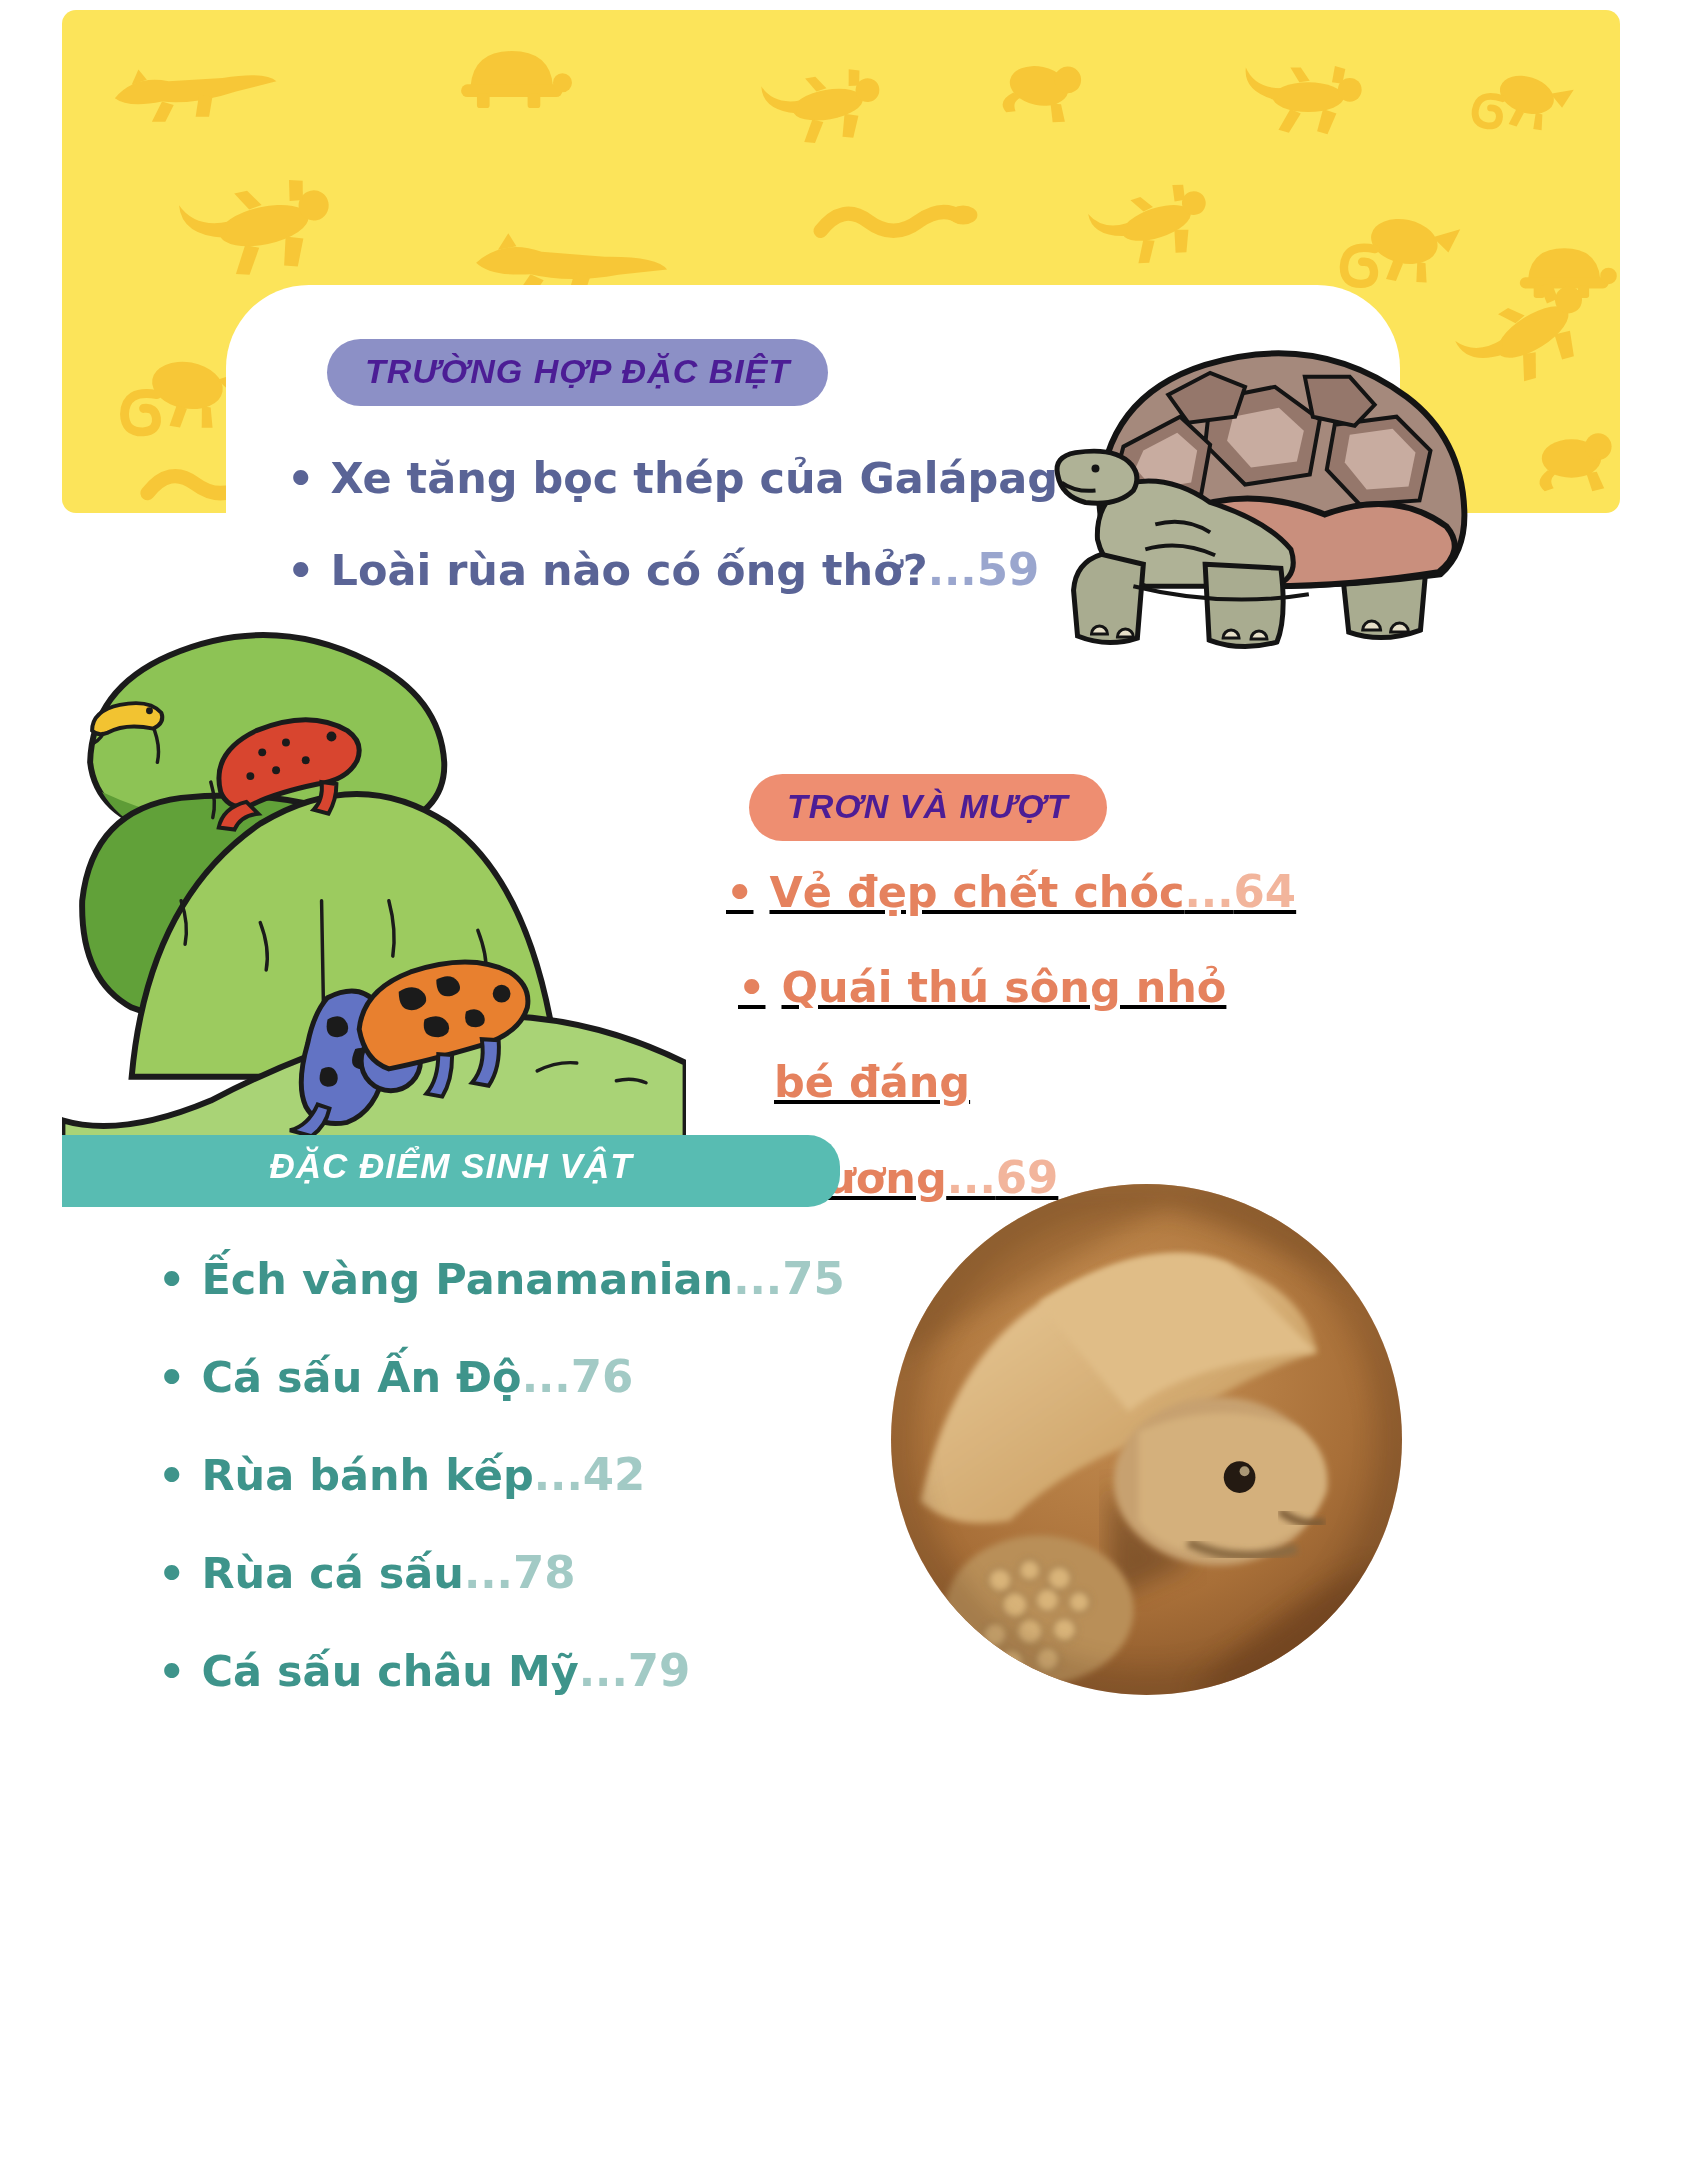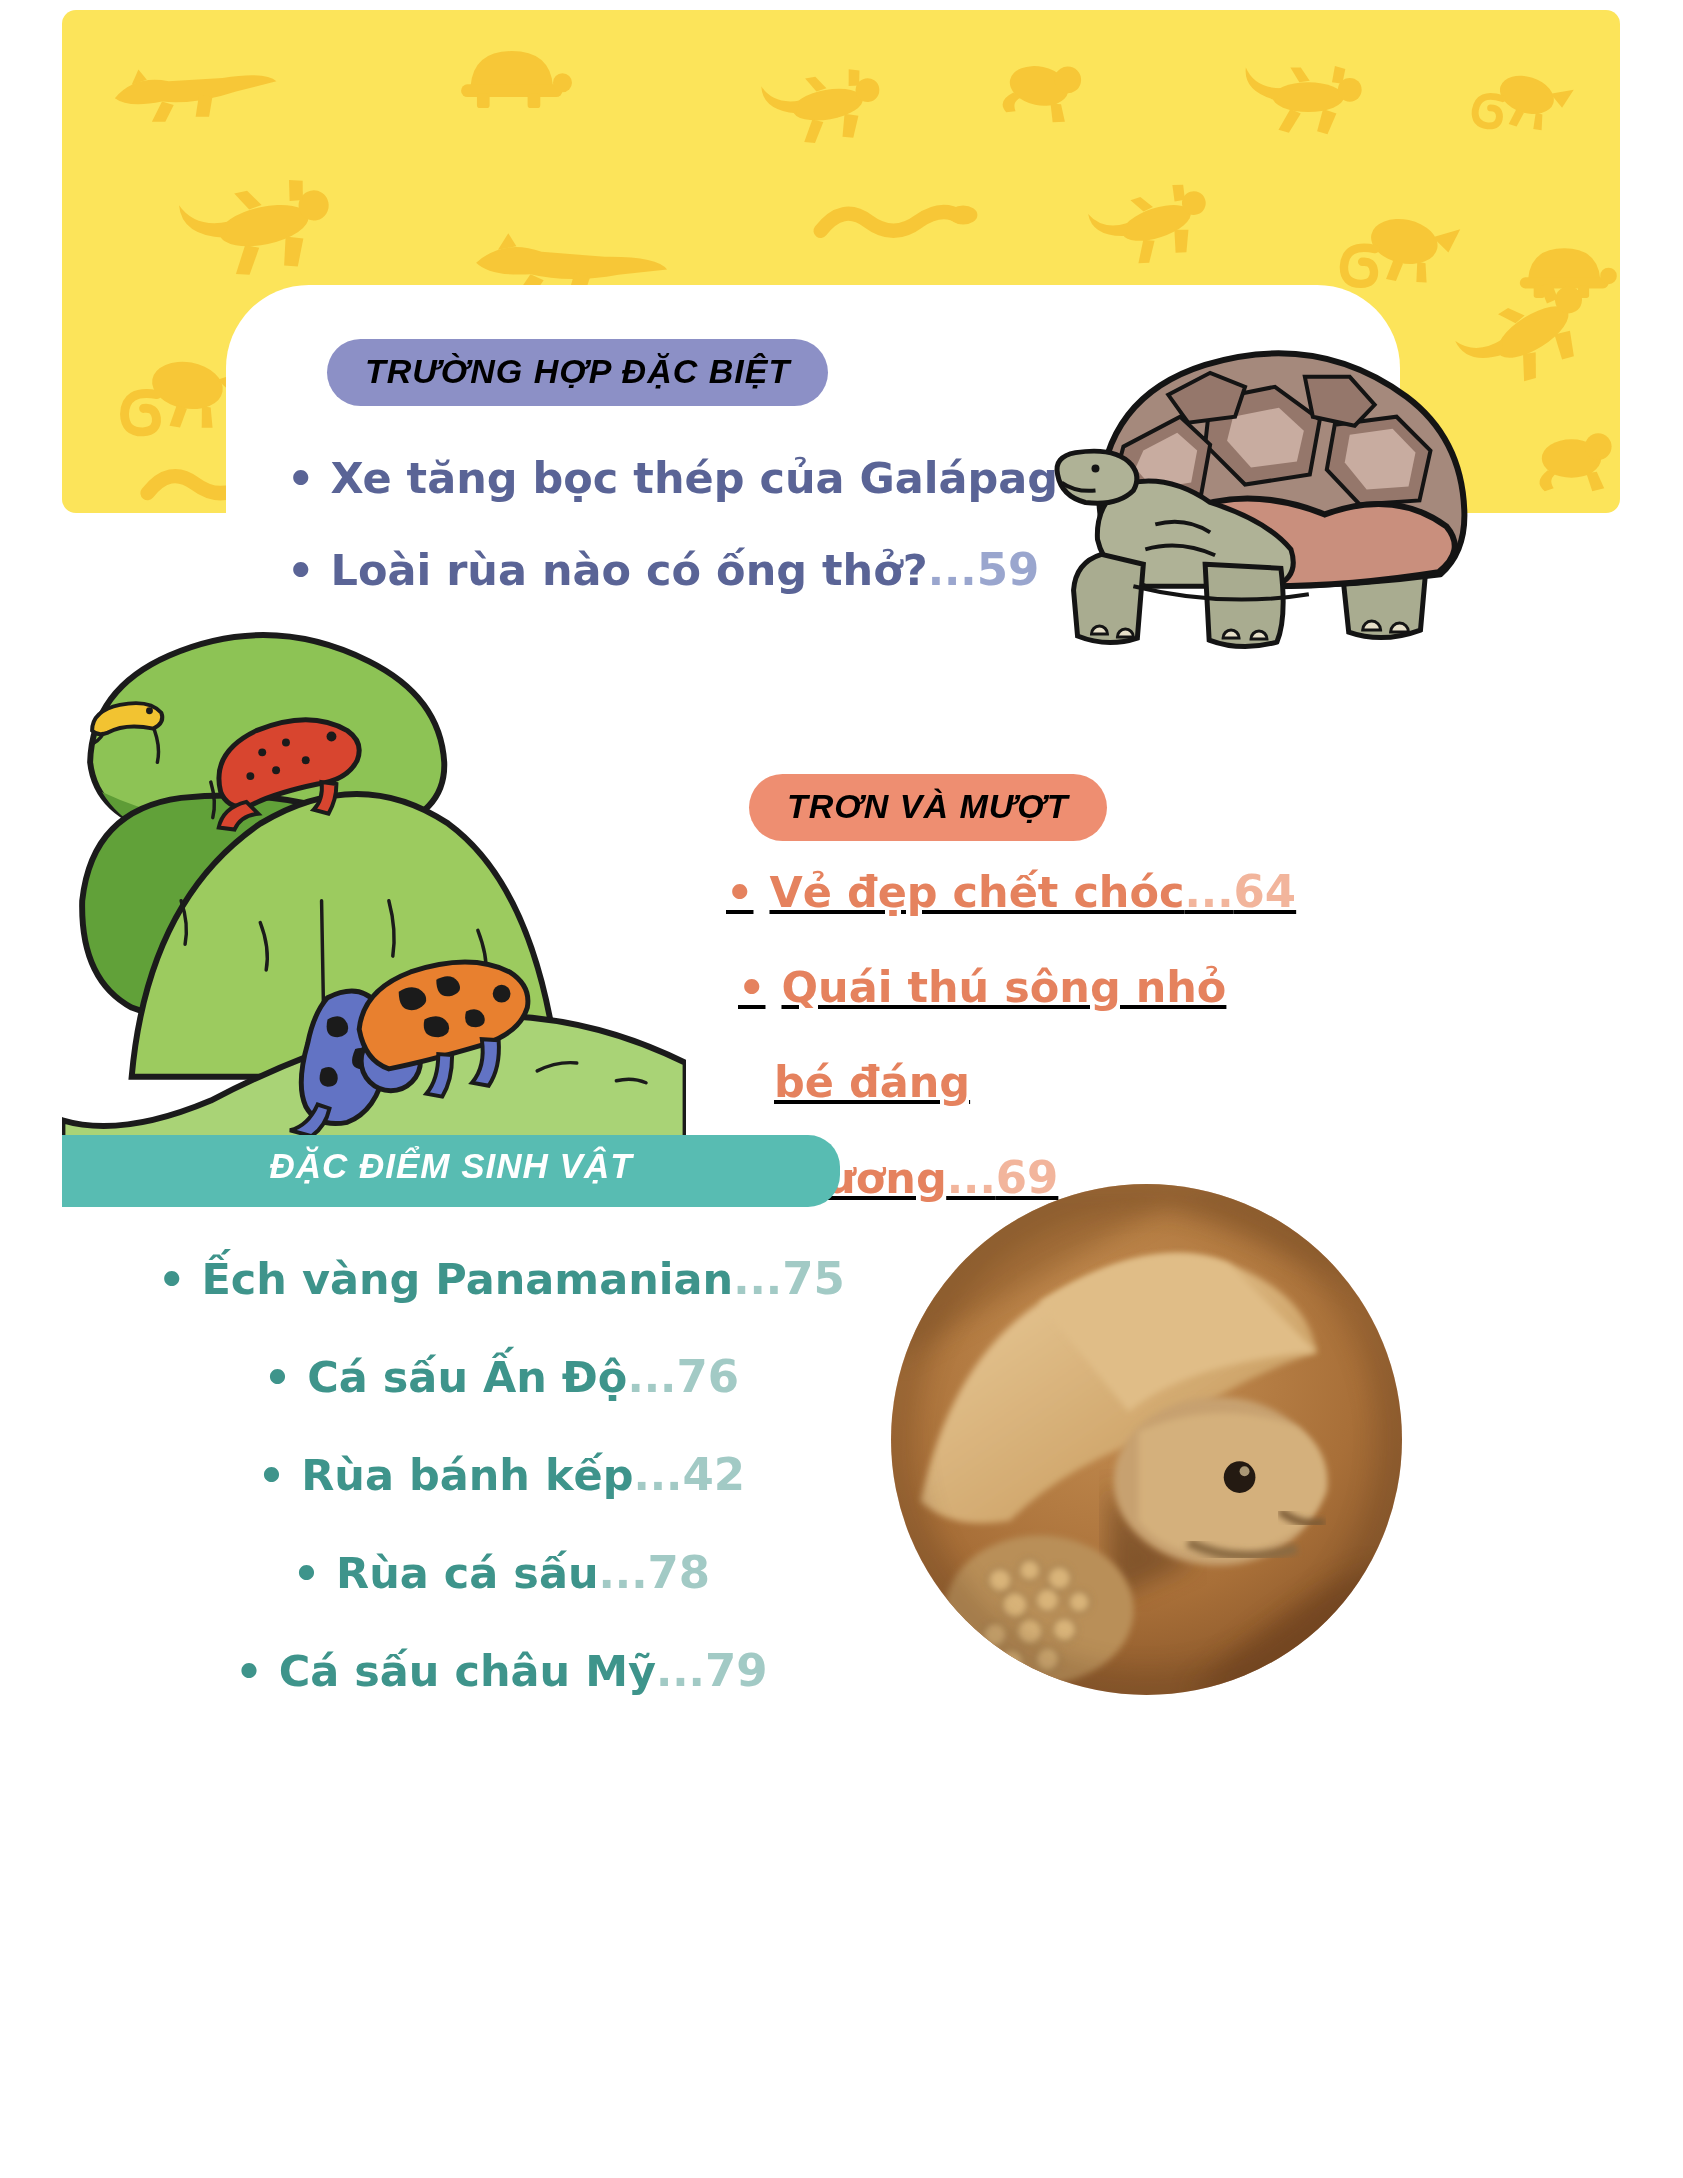--- a/index.html
+++ b/index.html
@@ -6,21 +6,21 @@
   .page{position:relative;width:1683px;height:2178px;background:#ffffff;overflow:hidden;
         font-family:"DejaVu Sans",sans-serif;}
   
   .banner{position:absolute;left:62px;top:10px;width:1558px;height:503px;
           background:#FCE45A;border-radius:14px;overflow:hidden;}
   .banner svg{display:block;}
   
   .card{position:absolute;left:226px;top:285px;width:1174px;height:327px;
         background:#ffffff;border-radius:83px 83px 0 0;}
   
-  .badge{position:absolute;display:inline-block;color:#000000;font-weight:bold;font-style:italic;
+  .badge{position:absolute;display:inline-block;color:#4c1d95;font-weight:bold;font-style:italic;
          font-size:34px;letter-spacing:1px;padding:13px 38px 15px;border-radius:46px;
          font-family:"Liberation Sans",sans-serif;white-space:nowrap;z-index:3;}
   .badge-special{left:327px;top:339px;background:#8C90C6;}
   .badge-smooth{left:749px;top:774px;background:#EE8E71;}
   .band-traits{position:absolute;left:62px;top:1135px;width:778px;height:72px;background:#58BCB2;
          border-radius:0 32px 32px 0;color:#fff;font-weight:bold;font-style:italic;
          font-family:"Liberation Sans",sans-serif;font-size:35px;letter-spacing:1px;
          line-height:61px;text-align:center;z-index:3;}
   
   .toc-list{position:absolute;z-index:3;}
@@ -28,21 +28,21 @@
   .titem .bul{margin-right:16px;}
   .list-special{left:287px;top:432px;}
   .list-special .titem{line-height:91px;}
   .list-special .lbl,.list-special .bul{color:#5A6496;}
   .list-special .dots,.list-special .pnum{color:#9AA6CE;}
   .list-smooth{left:726px;top:844px;width:535px;text-decoration:underline;}
   .list-smooth .titem{line-height:95px;}
   .list-smooth .titem.wrap{white-space:normal;padding-left:36px;text-indent:-36px;margin-left:12px;}
   .list-smooth .lbl,.list-smooth .bul{color:#E5825E;}
   .list-smooth .dots,.list-smooth .pnum{color:#F2B59C;}
-  .list-traits{left:158px;top:1230px;text-align:center;}
+  .list-traits{left:158px;top:1230px;}
   .list-traits .titem{line-height:97px;}
   .list-traits .lbl,.list-traits .bul{color:#3E948B;}
   .list-traits .dots,.list-traits .pnum{color:#A2CAC5;}
   .pnum{font-size:45px;}
   
   .tortoise-cartoon{position:absolute;left:1005px;top:325px;width:500px;height:329px;z-index:4;}
   .frogs-leaves{position:absolute;left:62px;top:604px;width:624px;height:546px;z-index:1;}
   .photo-circle{position:absolute;left:891px;top:1184px;width:511px;height:511px;border-radius:50%;
                 overflow:hidden;z-index:1;}
 </style>

